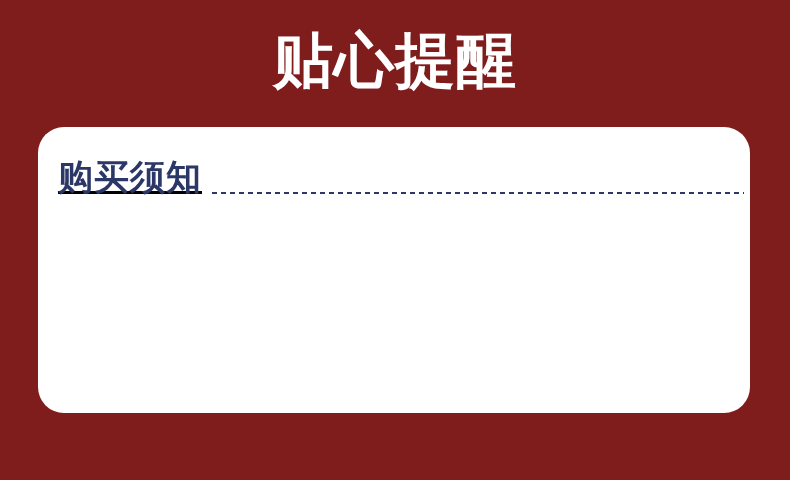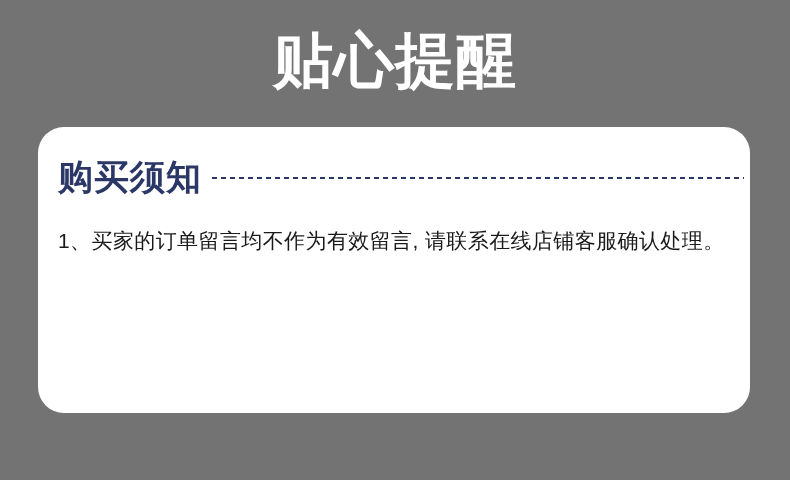--- a/index.html
+++ b/index.html
@@ -6,21 +6,21 @@
   html, body { width: 790px; height: 480px; }
   body {
     background: #2d3463;
     font-family: "Liberation Sans", sans-serif;
     overflow: hidden;
   }
   .page {
     position: relative;
     width: 790px;
     height: 480px;
-    background: #737373;
+    background: #7f1d1d;
   }
   .page-title {
     position: absolute;
     top: 26px;
     left: 0;
     width: 100%;
     text-align: center;
     color: #ffffff;
     font-size: 60px;
     font-weight: 700;
@@ -34,22 +34,23 @@
     top: 127px;
     width: 712px;
     height: 286px;
     background: #ffffff;
     border-radius: 26px;
     padding: 32px 20px 0 20px;
     overflow: hidden;
   }
   .card-header {
     display: flex;
-    align-items: center;
+    align-items: flex-end;
     margin-right: -14px;
+    text-decoration: underline;
   }
   .card-heading {
     color: #2b3766;
     font-size: 35px;
     font-weight: 700;
     letter-spacing: 1px;
     line-height: 1;
     white-space: nowrap;
   }
   .dashed-divider {
@@ -82,18 +83,17 @@
   <h1 class="page-title">贴心提醒</h1>
 
   <section class="notice-card">
 
     <div class="card-header">
       <h2 class="card-heading">购买须知</h2>
       <div class="dashed-divider"></div>
     </div>
 
     <div class="notice-lines">
-      <p class="notice-line">1、买家的订单留言均不作为有效留言, 请联系在线店铺客服确认处理。</p>
     </div>
 
   </section>
 
 </div>
 
 </body></html>

